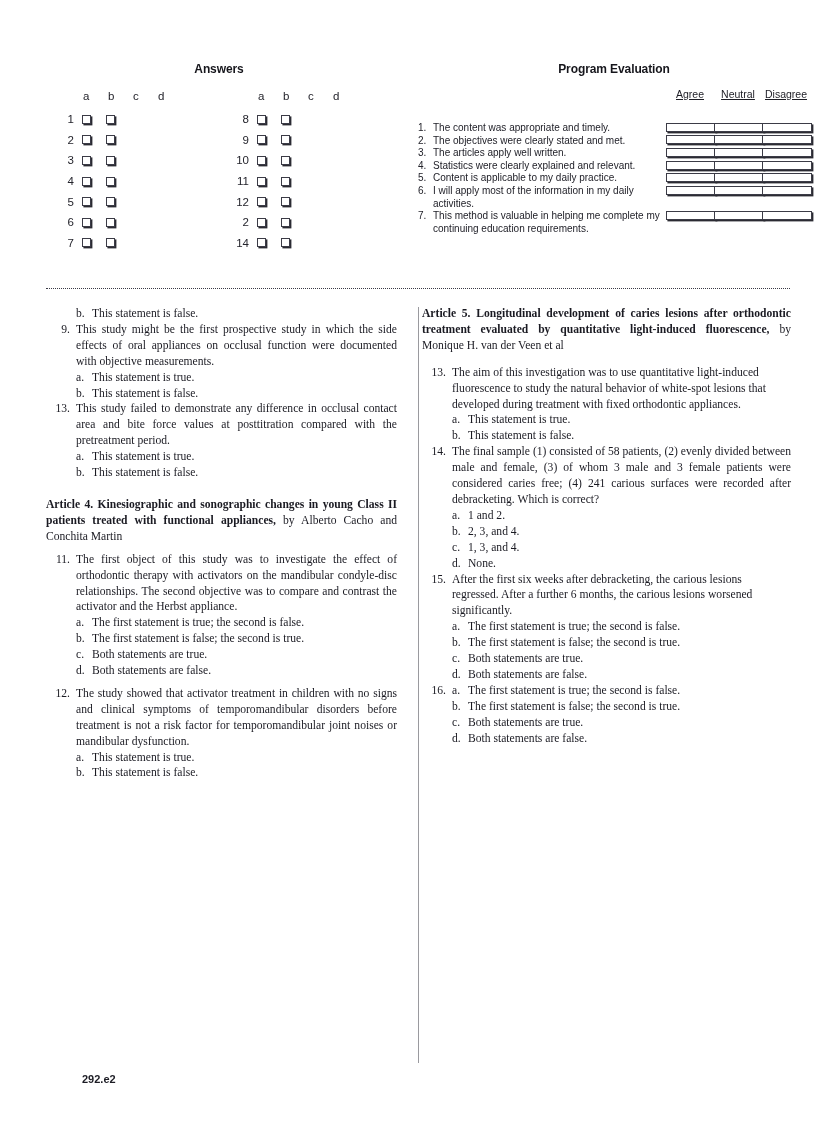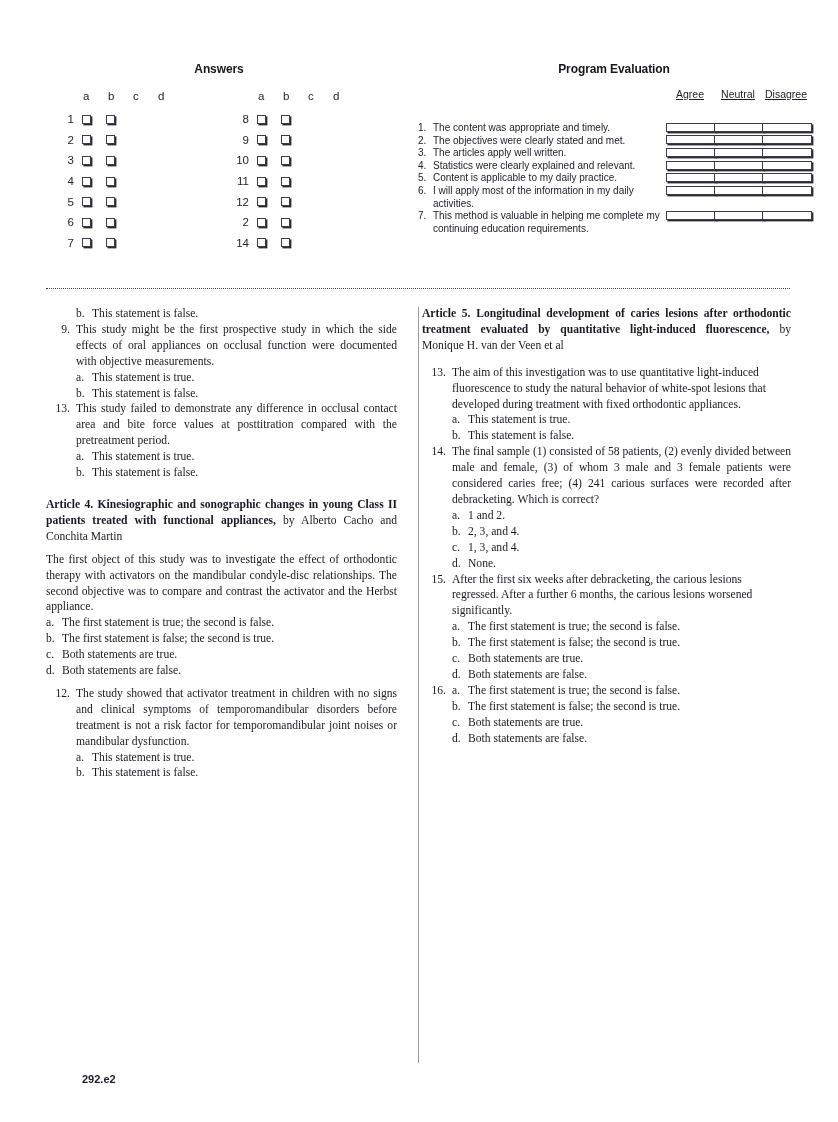--- a/index.html
+++ b/index.html
@@ -473,20 +473,21 @@
         <div class="opt">
           <div class="opt-l">b.</div>
           <div class="opt-t">This statement is false.</div>
         </div>
       </div>
     </div>
 
     <div class="article-head"><span>Article 4. Kinesiographic and sonographic changes in young Class II patients treated with functional appliances,</span><span class="byline"> by Alberto Cacho and Conchita Martin</span></div>
 
     <div class="q">
+      <div class="q-num">11.</div>
       <div class="q-body">
         <div class="q-text">The first object of this study was to investigate the effect of orthodontic therapy with activators on the mandibular condyle-disc relationships. The second objective was to compare and contrast the activator and the Herbst appliance.</div>
         <div class="opt">
           <div class="opt-l">a.</div>
           <div class="opt-t">The first statement is true; the second is false.</div>
         </div>
         <div class="opt">
           <div class="opt-l">b.</div>
           <div class="opt-t">The first statement is false; the second is true.</div>
         </div>

